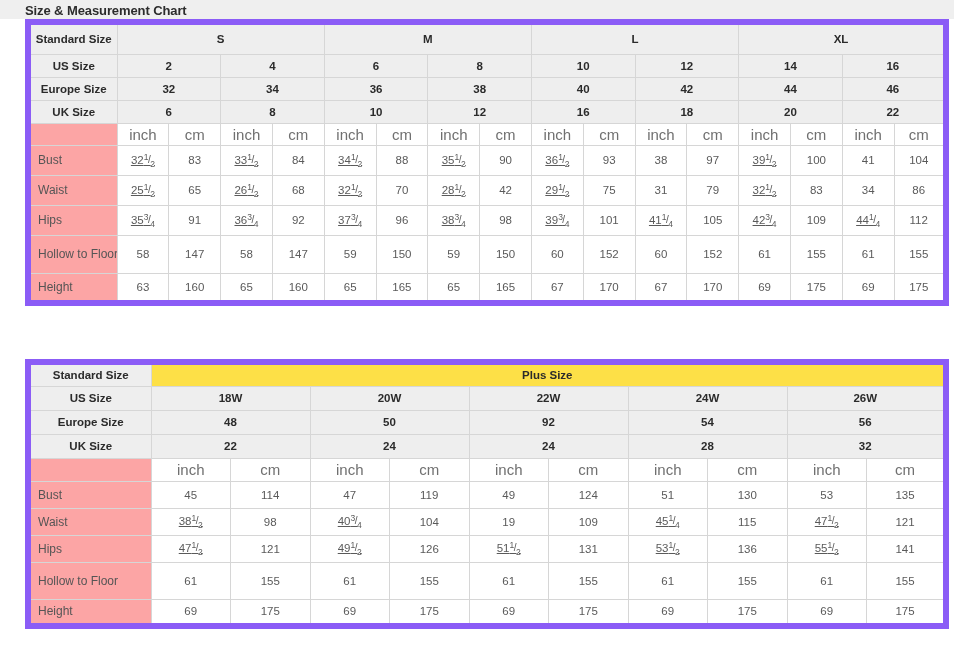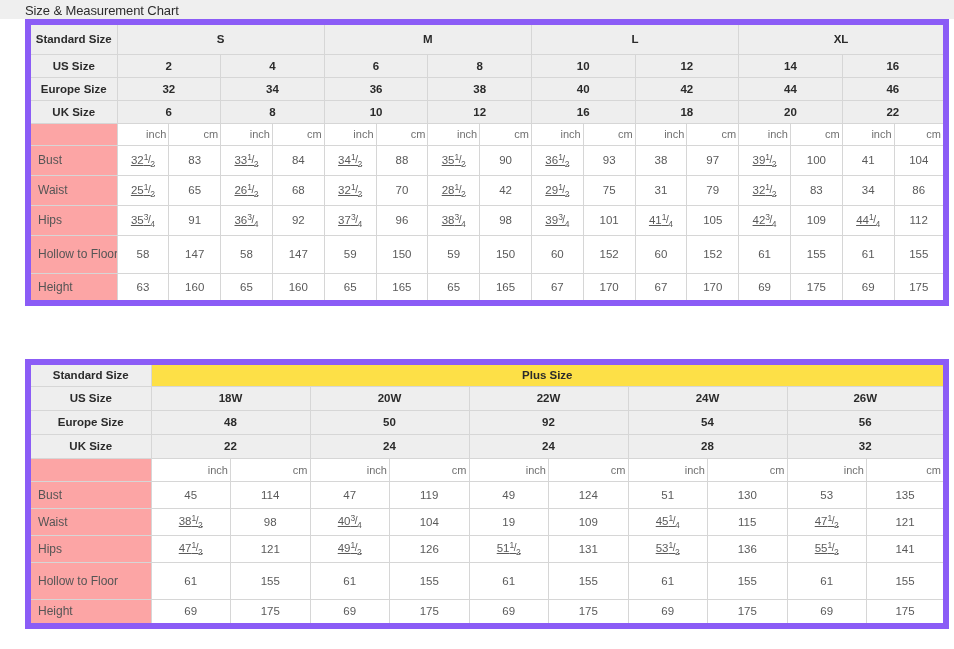--- a/index.html
+++ b/index.html
@@ -20,21 +20,21 @@
   #title-bar {
     height: 19px;
     background: #efefef;
     padding-left: 25px;
     display: flex;
     align-items: center;
     box-sizing: border-box;
   }
   #title-bar .title-text {
     font-size: 13px;
-    font-weight: normal;
+    font-weight: bold;
     color: #2c2c2c;
     letter-spacing: -0.1px;
     line-height: 13px;
     position: relative;
     top: 1px;
   }
 
   
   .chart-wrap {
     padding-left: 25px;
@@ -72,23 +72,22 @@
   }
   table.size-table td.rowlabel {
     text-align: left;
     padding-left: 7px;
     color: #555555;
     font-size: 12px;
     background: #fca5a5;
   }
   table.size-table td.unit {
     color: #707070;
-    font-size: 11px;
+    font-size: 15px;
     background: #ffffff;
-    text-align: right;
   }
   table.size-table td.val {
     color: #5a5a5a;
     font-size: 11.5px;
     background: #ffffff;
   }
 
   
   .frac {
     display: inline-block;

